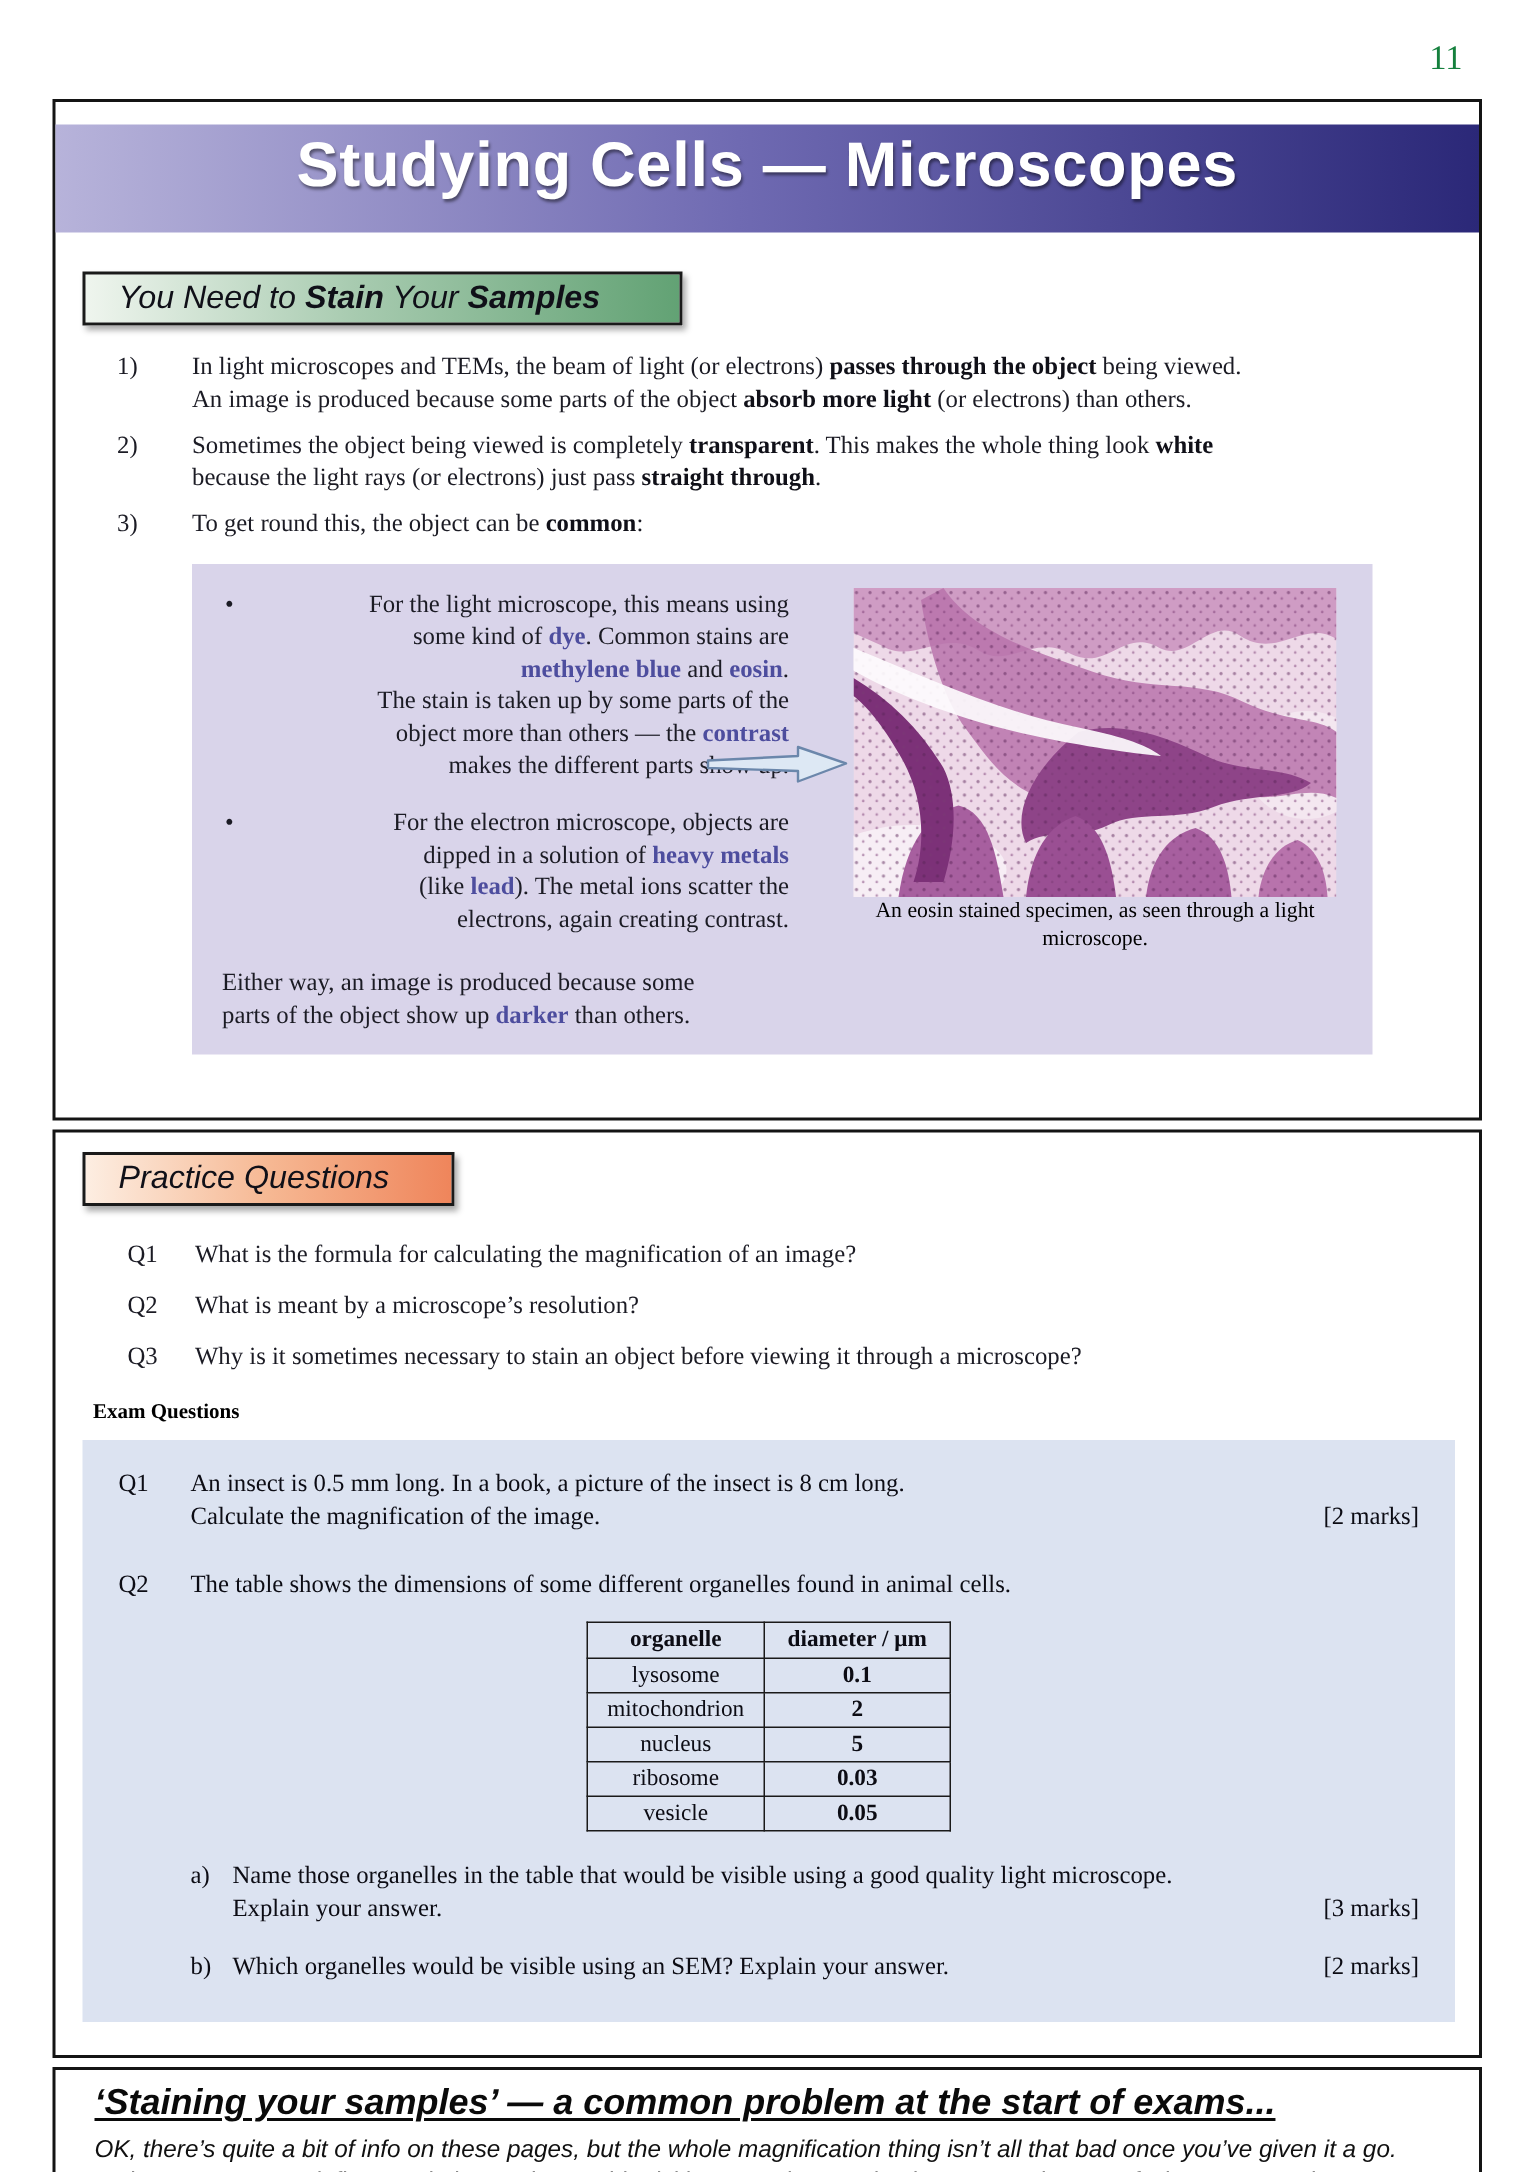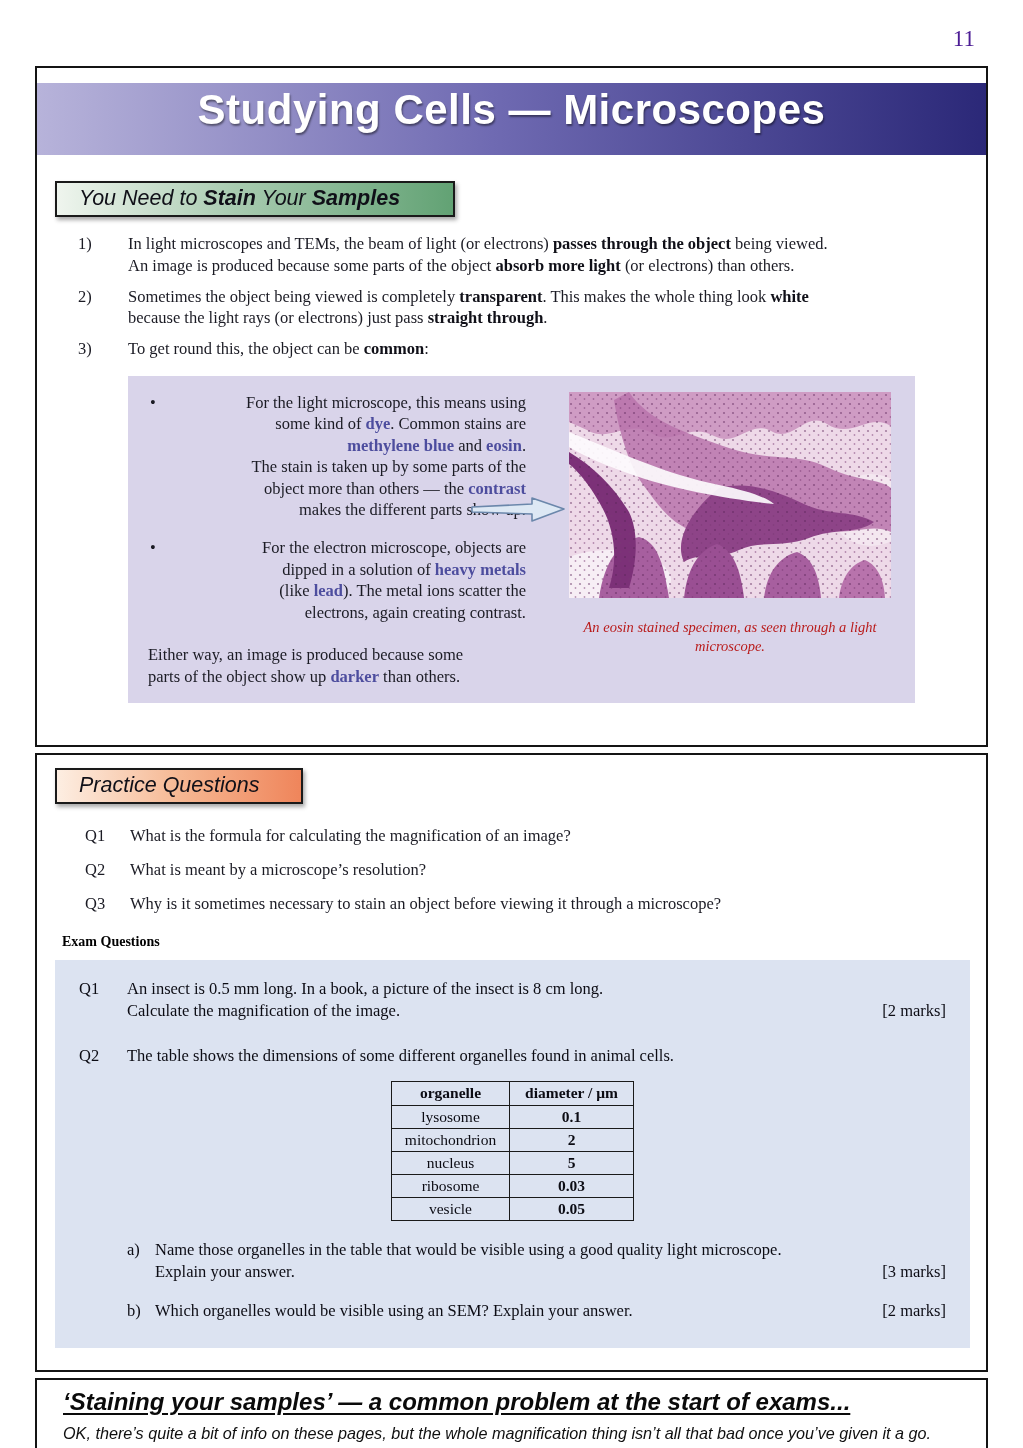--- a/index.html
+++ b/index.html
@@ -5,21 +5,21 @@
   :root{
     --banner-light:#b7b3da; --banner-dark:#2b2878;
     --green-heading:#62a274; --orange-heading:#ef855b;
     --panel-lavender:#d9d4ea; --exam-panel-blue:#dce3f1;
     --highlight-blue:#4d4d9e; --footer-bar:#2d2d90;
   }
   *{box-sizing:border-box;margin:0;padding:0;}
   html,body{width:1023px;height:1448px;background:#fff;overflow:hidden;}
   body{font-family:"Liberation Serif",serif;color:#1b1b24;position:relative;}
 
-  .page-number{position:absolute;top:26px;right:48px;font-size:23px;color:#4c1d95;}
+  .page-number{position:absolute;top:26px;right:48px;font-size:23px;color:#15803d;}
 
   .outer-box{margin:0 35px;border:2px solid #141414;background:#fff;}
   .main-box{margin-top:66px;padding-bottom:42px;}
 
   .title-banner{margin-top:15px;height:72px;line-height:54px;text-align:center;
     background:linear-gradient(90deg,var(--banner-light) 0%,#6f6ab2 48%,var(--banner-dark) 100%);
     color:#fff;font-family:"Liberation Sans",sans-serif;font-weight:bold;font-size:42px;
     text-shadow:1px 2px 2px rgba(0,0,0,.45);letter-spacing:.5px;}
 
   .section-heading{display:inline-block;border:2px solid #1a1a1a;padding:3px 16px 4px 22px;
@@ -41,22 +41,22 @@
   .stain-panel{position:relative;margin:16px 0 0 91px;width:787px;background:var(--panel-lavender);
     padding:16px 16px 16px 20px;display:flex;}
   .stain-left{flex:0 0 378px;font-size:16.5px;line-height:1.3;}
   .bullet-item{display:flex;margin-bottom:17px;}
   .bullet-item .marker{flex:0 0 46px;text-align:left;padding-left:2px;}
   .bullet-item .btxt{flex:1;text-align:right;}
   .either-way{margin-top:21px;}
   .pointer-arrow{position:absolute;left:342px;top:120px;}
   .stain-right{margin-left:auto;flex:0 0 330px;}
   .specimen{width:322px;height:206px;display:block;}
-  .image-caption{width:322px;margin-top:20px;text-align:center;color:#b91c1c;
-    font-style:italic;font-size:14.5px;line-height:1.3;}
+  .image-caption{width:322px;margin-top:0;text-align:center;color:#000000;
+    font-size:14.5px;line-height:1.3;}
 
   .practice-box{margin-top:6px;padding-bottom:22px;}
   .practice-questions{margin:22px 20px 0 48px;font-size:16.5px;}
   .practice-question{display:flex;margin-bottom:14px;}
   .practice-question .qlabel{flex:0 0 45px;}
   .exam-heading{margin:20px 0 10px 25px;font-weight:bold;font-size:14px;color:#000;}
   .exam-panel{margin:0 16px 0 18px;background:var(--exam-panel-blue);padding:18px 24px 26px 24px;
     font-size:16.5px;line-height:1.3;color:#0c0c14;}
   .exam-q{display:flex;}
   .exam-q .qlabel{flex:0 0 48px;}

